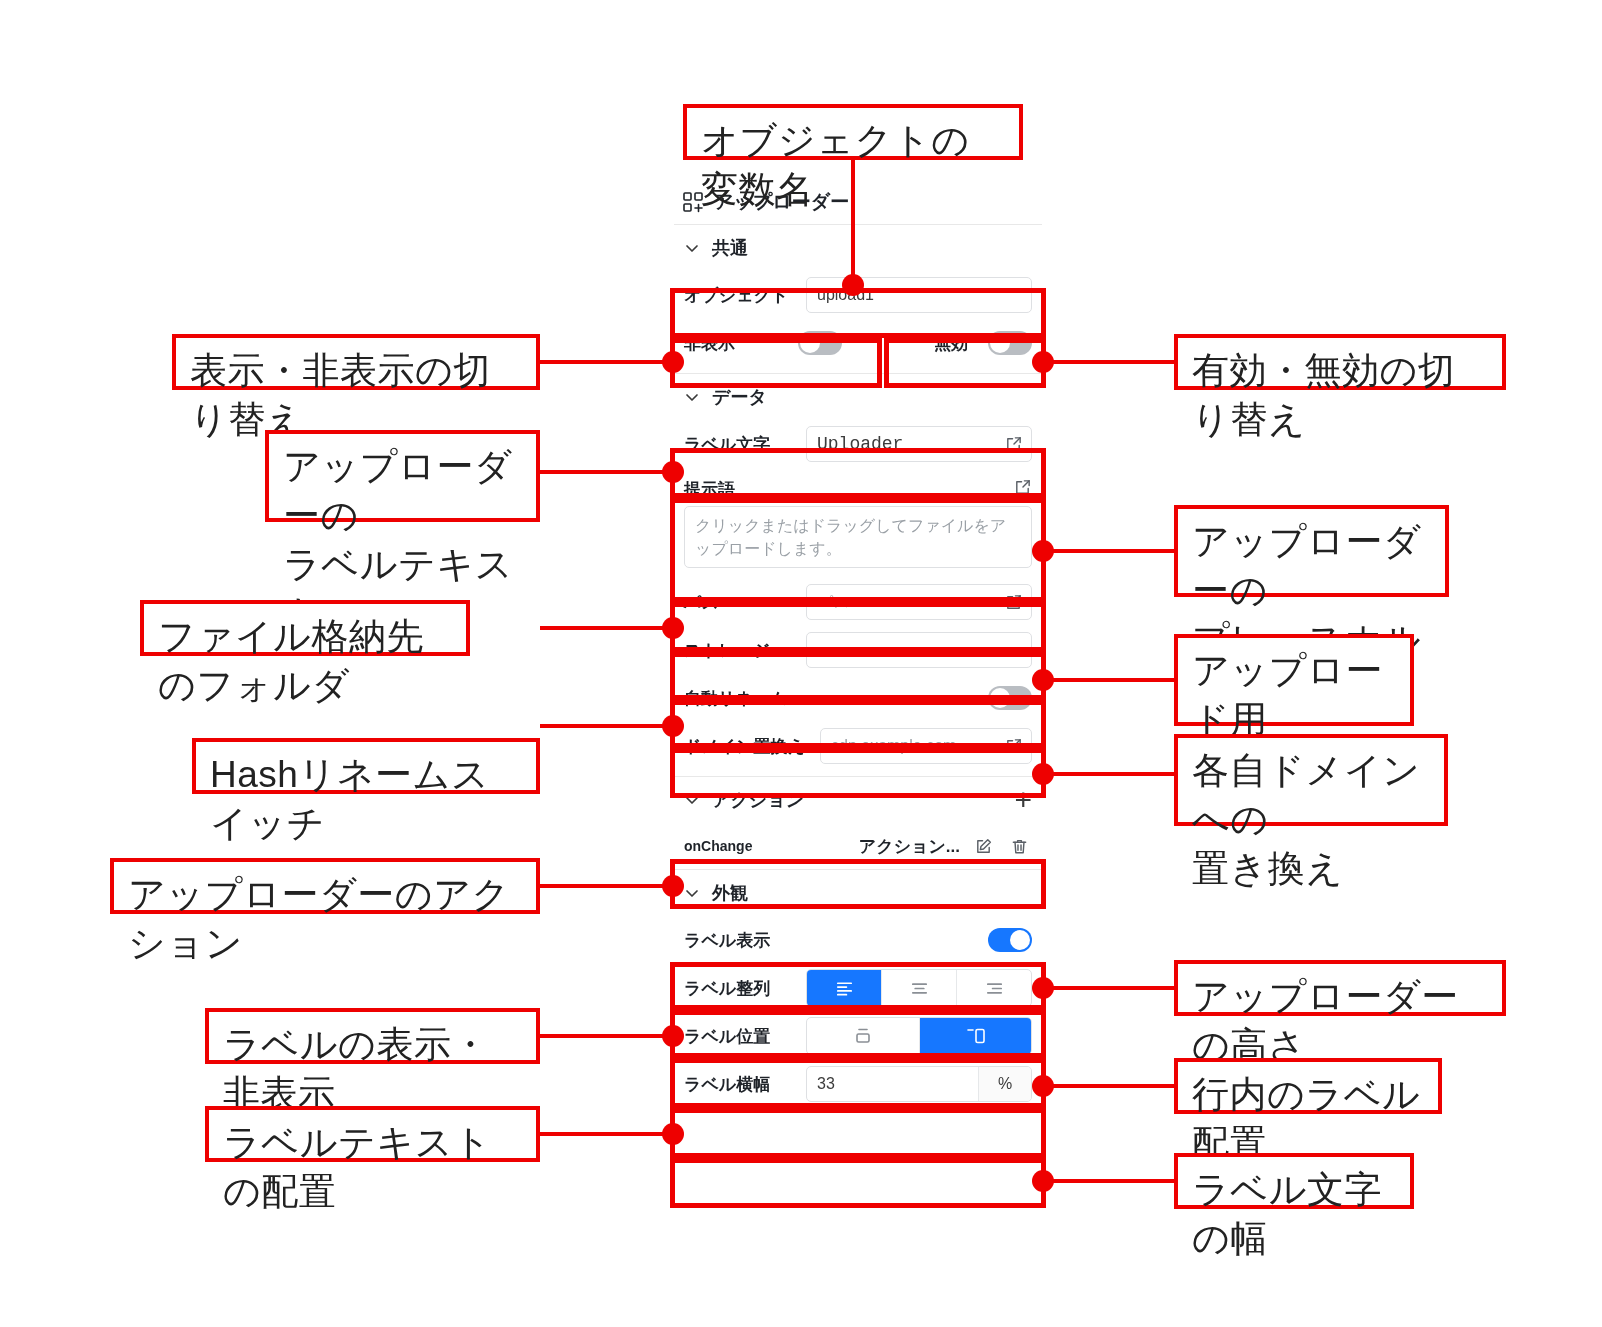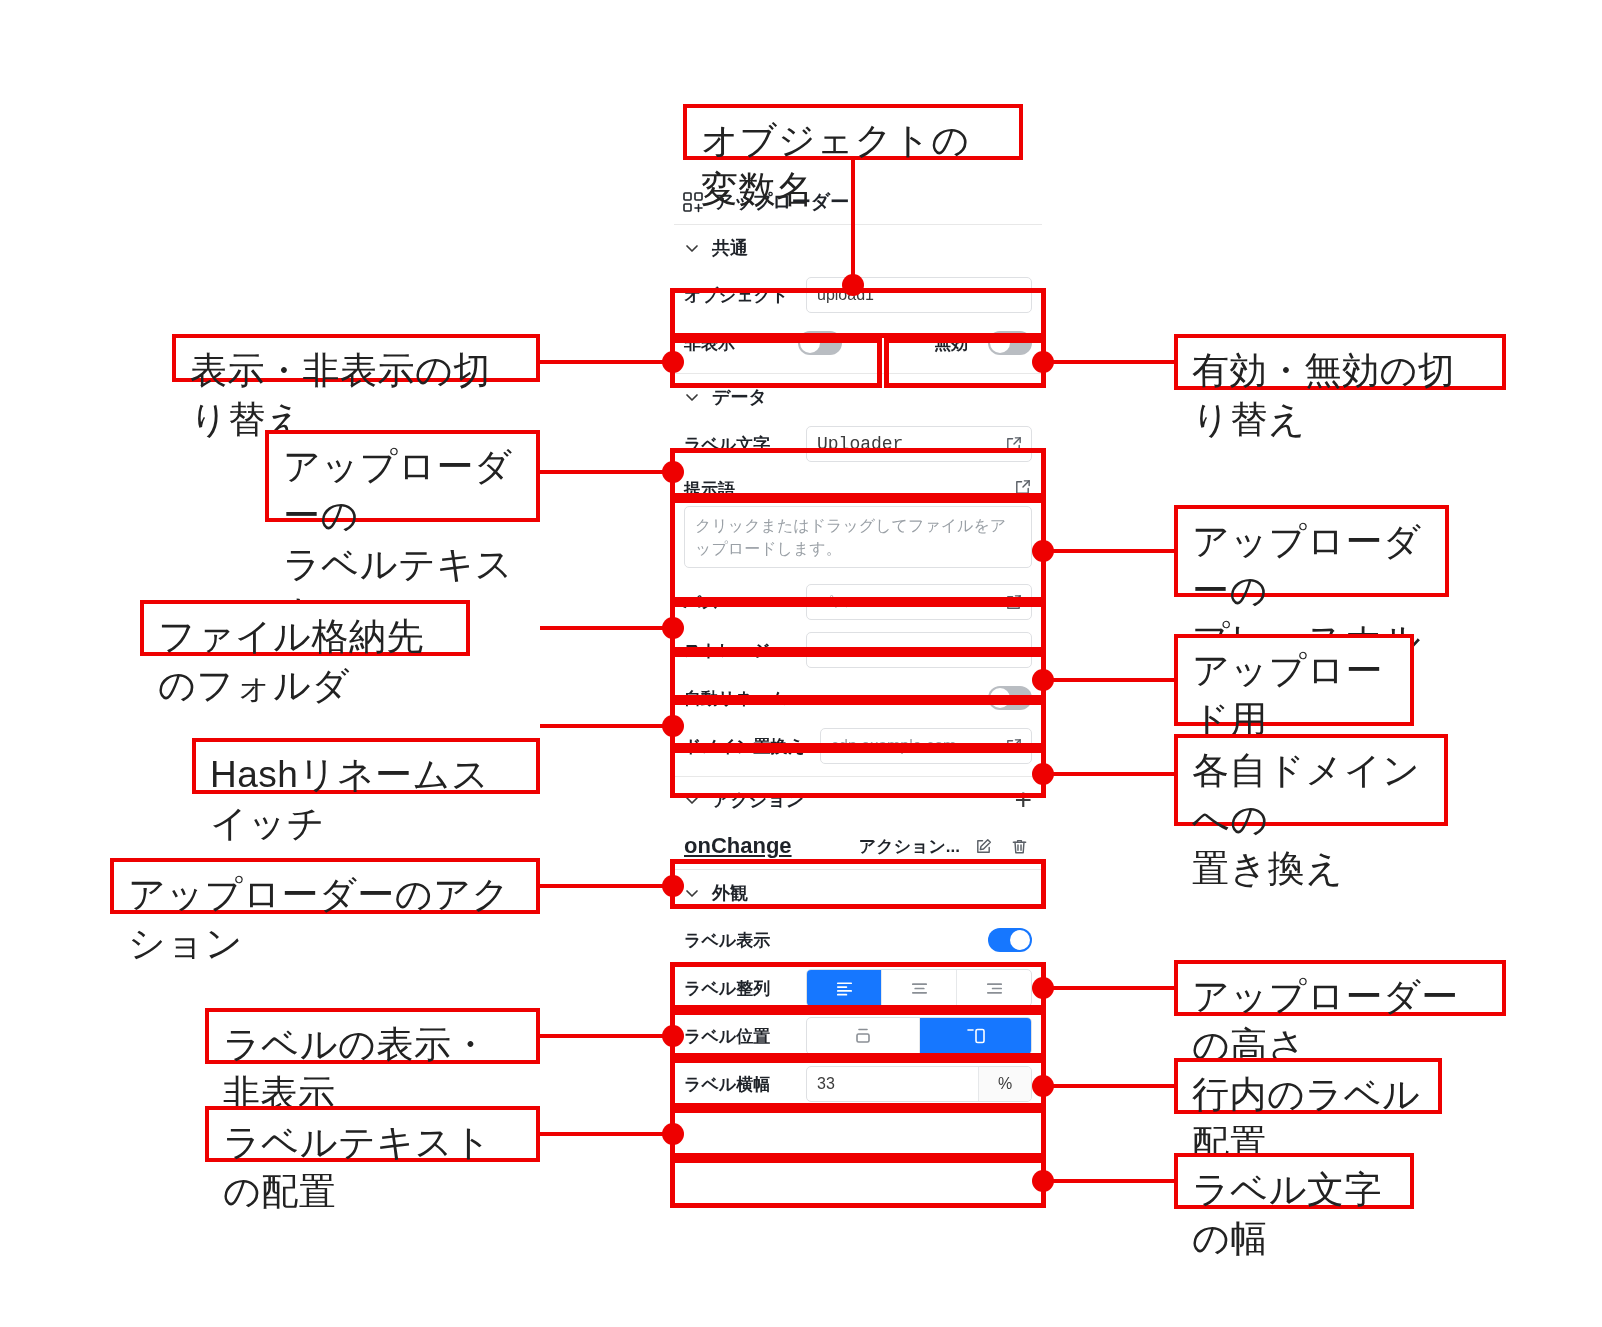--- a/index.html
+++ b/index.html
@@ -98,21 +98,21 @@
   }
 
   
   .seg{flex:1;display:flex;height:36px;border:1px solid #dee0e3;border-radius:5px;overflow:hidden;}
   .seg > div{flex:1;display:flex;align-items:center;justify-content:center;border-left:1px solid #e6e8ea;}
   .seg > div:first-child{border-left:none;}
   .seg > div.sel{background:#1677ff;}
 
   
   .act{display:flex;align-items:center;height:46px;padding:0 14px;gap:10px;}
-  .act .nm{font-weight:bold;font-size:22px;color:#1f2329;text-decoration:underline;}
+  .act .nm{font-weight:bold;font-size:14px;color:#1f2329;}
   .act .vl{margin-left:auto;font-weight:bold;font-size:17px;color:#1f2329;}
   .act .ai{width:26px;display:flex;align-items:center;justify-content:center;}
 </style>
 </head>
 <body>
 
 <div id="panel">
 
   <div class="pnl-title">
     <span class="ico">
@@ -348,21 +348,21 @@
 <div class="ring" style="left:670px;top:962px;width:376px;height:48px;"></div>
 <div class="ring" style="left:670px;top:1010px;width:376px;height:48px;"></div>
 <div class="ring" style="left:670px;top:1058px;width:376px;height:50px;"></div>
 <div class="ring" style="left:670px;top:1108px;width:376px;height:50px;"></div>
 <div class="ring" style="left:670px;top:1158px;width:376px;height:50px;"></div>
 
 <div class="callout" style="left:683px;top:104px;width:340px;height:56px;">オブジェクトの変数名</div>
 <div class="lead v" style="left:851px;top:160px;height:128px;"></div>
 <div class="dot" style="left:842px;top:274px;"></div>
 
-<div class="callout" style="left:172px;top:334px;width:368px;height:48px;">表示・非表示の切り替え</div>
+<div class="callout" style="left:172px;top:334px;width:368px;height:56px;">表示・非表示の切り替え</div>
 <div class="lead h" style="left:540px;top:360px;width:135px;"></div>
 <div class="dot" style="left:662px;top:351px;"></div>
 
 <div class="callout" style="left:1174px;top:334px;width:332px;height:56px;">有効・無効の切り替え</div>
 <div class="lead h" style="left:1042px;top:360px;width:134px;"></div>
 <div class="dot" style="left:1032px;top:351px;"></div>
 
 <div class="callout" style="left:265px;top:430px;width:275px;height:92px;">アップローダーの
 ラベルテキスト</div>
 <div class="lead h" style="left:540px;top:470px;width:135px;"></div>

